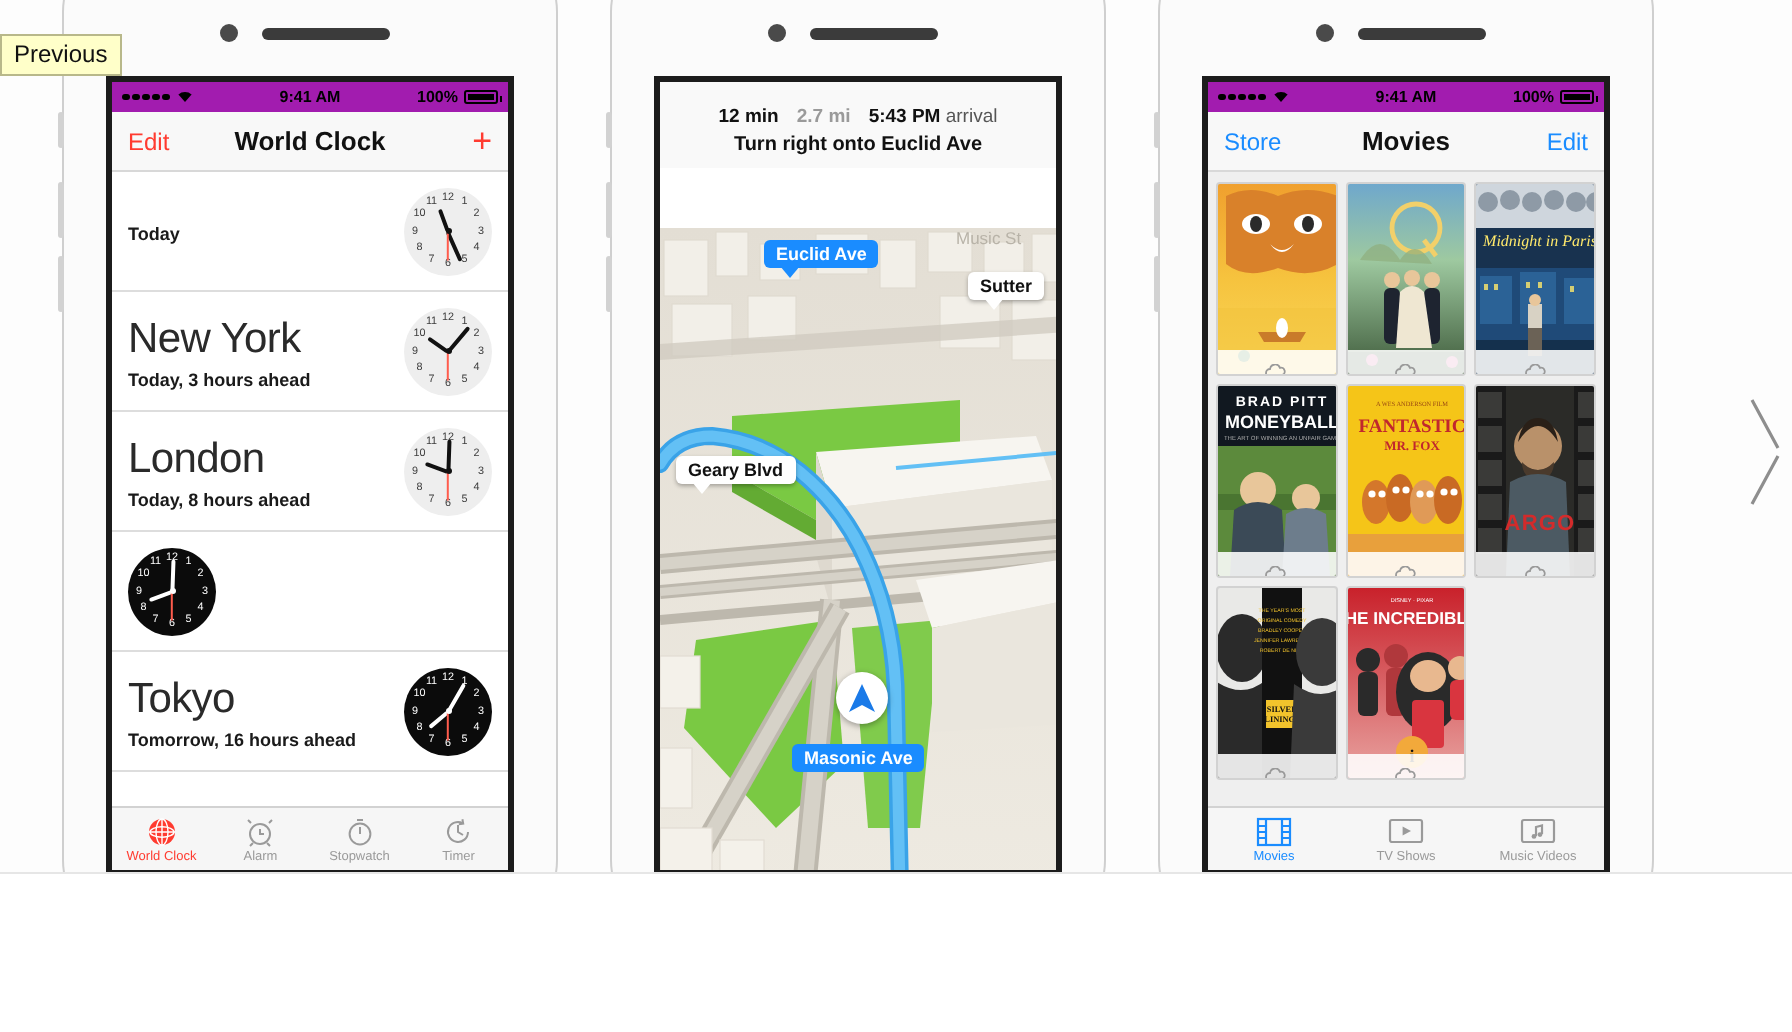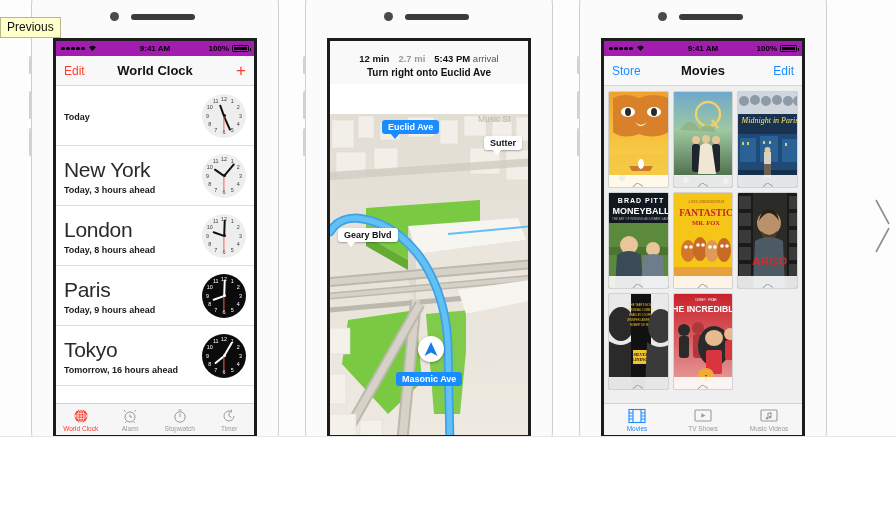--- a/index.html
+++ b/index.html
@@ -253,24 +253,20 @@
                 <span class="num" style="left: 1.5px; top: 19px;">9</span>
                 <span class="num" style="left: 3.71058px; top: 10.75px;">10</span>
                 <span class="num" style="left: 9.75px; top: 4.71058px;">11</span>
                 <i class="hand hr" style="transform: rotate(-160deg);"></i>
                 <i class="hand mn" style="transform: rotate(-88deg);"></i>
                 <i class="hand sc" style="transform: rotate(90deg);"></i>
                 <i class="pin"></i>
               </div>
             </div>
             <div class="clockrow">
-              <div class="cr-txt">
-                <div class="cr-city">Paris</div>
-                <div class="cr-sub">Today, 9 hours ahead</div>
-              </div>
               <div class="aclock dark">
                 <span class="num" style="left: 18px; top: 2.5px;">12</span>
                 <span class="num" style="left: 26.25px; top: 4.71058px;">1</span>
                 <span class="num" style="left: 32.2894px; top: 10.75px;">2</span>
                 <span class="num" style="left: 34.5px; top: 19px;">3</span>
                 <span class="num" style="left: 32.2894px; top: 27.25px;">4</span>
                 <span class="num" style="left: 26.25px; top: 33.2894px;">5</span>
                 <span class="num" style="left: 18px; top: 35.5px;">6</span>
                 <span class="num" style="left: 9.75px; top: 33.2894px;">7</span>
                 <span class="num" style="left: 3.71058px; top: 27.25px;">8</span>

